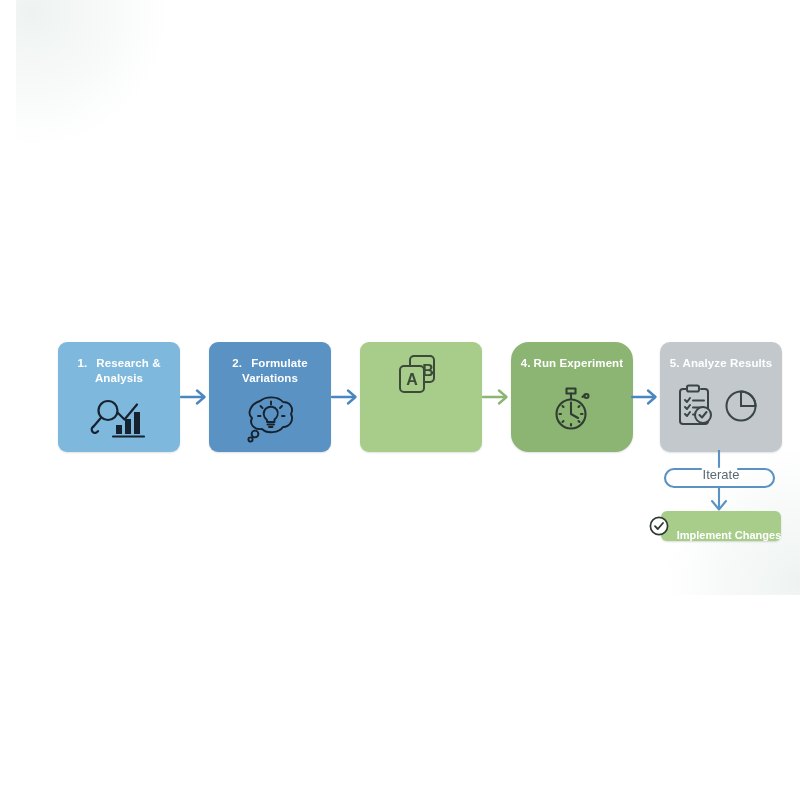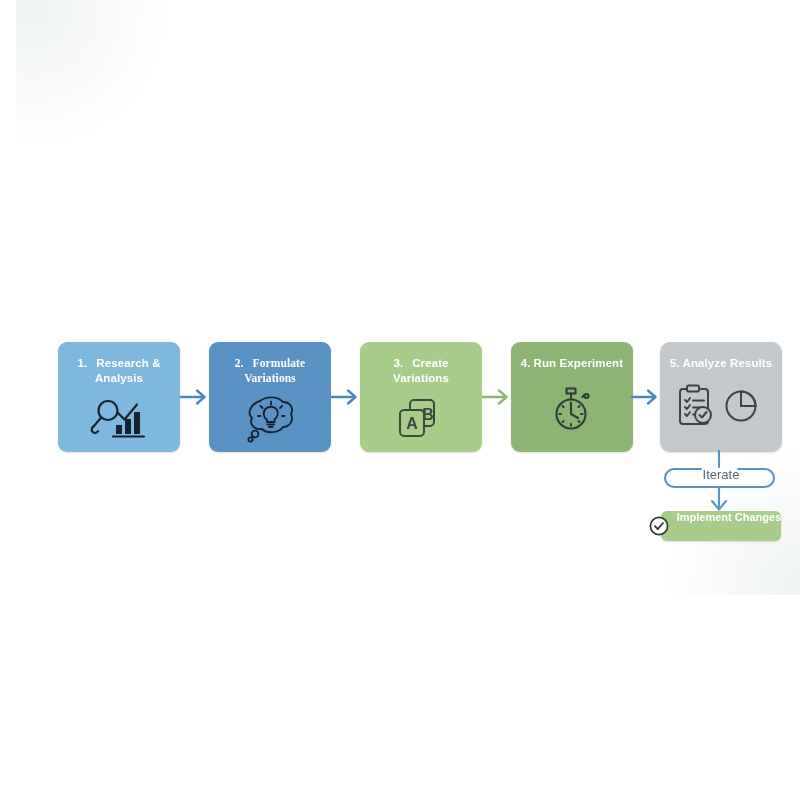--- a/index.html
+++ b/index.html
@@ -39,23 +39,23 @@
     width: 122px;
     height: 110px;
     border-radius: 9px;
     box-sizing: border-box;
     display: flex;
     flex-direction: column;
     align-items: center;
     box-shadow: 0 1px 2px rgba(0,0,0,0.12);
   }
   .step-box.b1 { left: 0px; }
-  .step-box.b2 { left: 151px; font-family: Liberation Serif, serif; }
+  .step-box.b2 { left: 151px; }
   .step-box.b3 { left: 302px; }
-  .step-box.b4 { left: 453px; }
+  .step-box.b4 { left: 453px; border-radius: 18px; }
   .step-box.b5 { left: 602px; }
 
   .step-title {
     margin-top: 14px;
     width: 112px;
     text-align: center;
     color: #ffffff;
     font-size: 11.5px;
     font-weight: bold;
     line-height: 15px;
@@ -110,21 +110,21 @@
   .pill {
     position: absolute;
     left: 645px;
     top: 511px;
     width: 120px;
     height: 30px;
     border-radius: 6px;
     background: #a8cd8a;
     box-shadow: 0 1px 2px rgba(0,0,0,0.14);
     display: flex;
-    align-items: flex-start;
+    align-items: flex-end;
     justify-content: center;
   }
   .pill-label {
     color: #ffffff;
     font-size: 11px;
     font-weight: bold;
     padding-left: 16px;
     white-space: nowrap;
   }
   .pill-check {
@@ -197,24 +197,20 @@
     </div>
 
     <div class="arrow a2">
       <svg width="29" height="22" viewBox="0 0 29 22">
         <line x1="1" y1="11" x2="23" y2="11" stroke="#4a86c0" stroke-width="2.4" stroke-linecap="round"></line>
         <polyline points="17,4.5 24.5,11 17,17.5" fill="none" stroke="#4a86c0" stroke-width="2.4" stroke-linecap="round" stroke-linejoin="round"></polyline>
       </svg>
     </div>
 
     <div class="step-box b3" style="background:#a8cd8a;">
-      <div class="step-title">
-        <span class="num">3.</span><span>Create</span><br>
-        <span>Variations</span>
-      </div>
       <div class="step-icon">
         <svg width="52" height="46" viewBox="0 0 52 46">
           <g fill="none" stroke="#3b4a3a" stroke-width="2" stroke-linejoin="round">
             <rect x="15" y="5" width="24" height="26" rx="4"></rect>
             <rect x="5" y="15" width="24" height="26" rx="4" fill="#a8cd8a"></rect>
           </g>
           <text x="17" y="34" font-family="Liberation Sans, sans-serif" font-size="16" font-weight="bold" fill="#3b4a3a" text-anchor="middle">A</text>
           <text x="33" y="25" font-family="Liberation Sans, sans-serif" font-size="16" font-weight="bold" fill="#3b4a3a" text-anchor="middle">B</text>
         </svg>
       </div>

